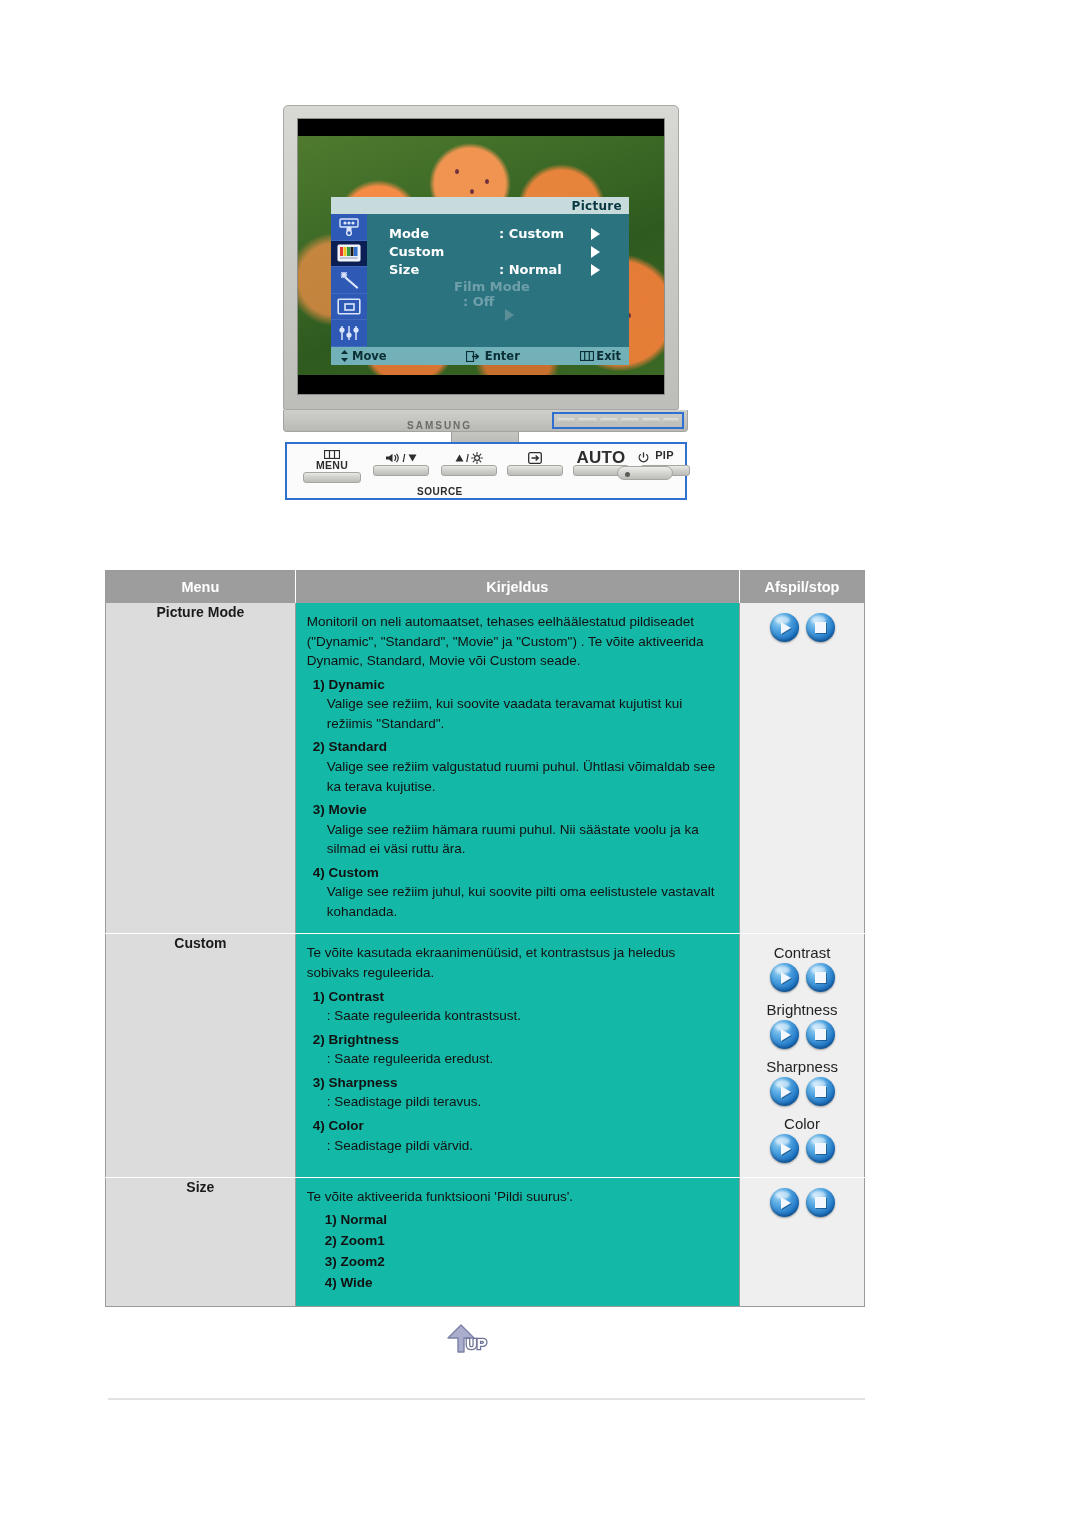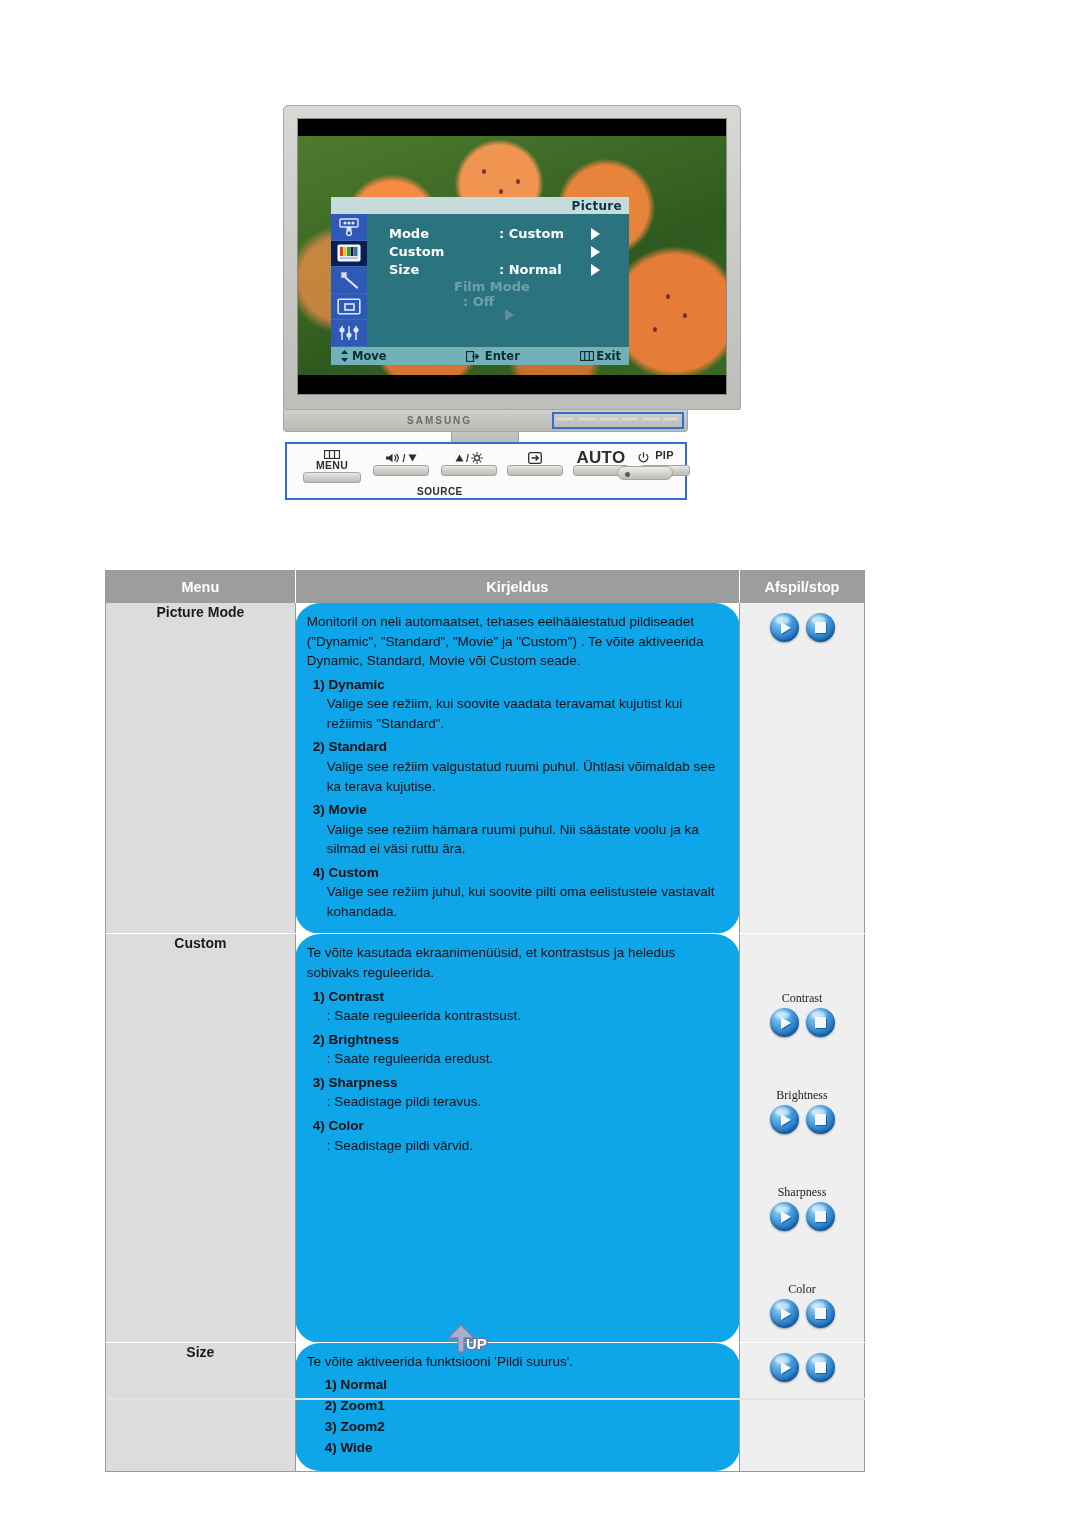--- a/index.html
+++ b/index.html
@@ -11,21 +11,21 @@
   }
 
   
   #monitor-figure {
     position: absolute;
     left: 283px; top: 105px;
     width: 405px; height: 400px;
   }
   .monitor-bezel {
     position: absolute; left: 0; top: 0;
-    width: 458px; height: 305px;
+    width: 396px; height: 305px;
     background: linear-gradient(180deg,#d8d8d4 0%,#c8c8c4 55%,#bdbdb9 100%);
     border: 1px solid #a8a8a4;
     border-radius: 5px 5px 2px 2px;
     padding: 12px 13px 14px 13px;
   }
   .monitor-screen {
     position: relative;
     width: 100%; height: 100%;
     background: #000;
     overflow: hidden;
@@ -113,21 +113,21 @@
   .osd-f-enter { width: 38%; display: flex; align-items: center; gap: 6px; margin-left: 14px; }
   .osd-f-exit { flex: 1; display: flex; align-items: center; justify-content: flex-end; gap: 2px; }
 
   
   .monitor-chin {
     position: absolute; left: 0; top: 305px;
     width: 405px; height: 22px;
     background: linear-gradient(180deg,#cfcfcb 0%,#b9b9b5 100%);
     border: 1px solid #a3a39f; border-top: none;
     border-radius: 0 0 4px 4px;
-    display: flex; align-items: center;
+    display: flex; align-items: flex-end;
   }
   .samsung-logo {
     margin-left: 123px;
     font-size: 10px; font-weight: bold; letter-spacing: 2px;
     color: #6b6b68;
     font-family: "Liberation Sans", sans-serif;
   }
   .chin-btn-group {
     position: absolute; left: 268px; top: 2px;
     width: 132px; height: 17px;
@@ -209,28 +209,27 @@
   .col-play { width: 125px; }
   .cell-menu {
     background: #dcdcdc;
     text-align: center;
     font-size: 14px; font-weight: bold; color: #1a1a1a;
     border-right: 1px solid #9a9a9a;
     border-bottom: 1px solid #ffffff;
     vertical-align: middle;
   }
   .cell-desc {
-    background: #0ea5e9;
+    background: #14b8a6;
     padding: 9px 10px 12px 11px;
     border-right: 1px solid #9a9a9a;
     border-bottom: 1px solid #ffffff;
     font-size: 13.5px;
     color: #111;
     line-height: 1.45;
-    border-radius: 25px;
   }
   .cell-play {
     background: #efefef;
     border-bottom: 1px solid #ffffff;
     text-align: center;
     vertical-align: middle;
     padding: 10px 0;
   }
   tr:last-child .cell-menu,
   tr:last-child .cell-desc,
@@ -270,23 +269,22 @@
     border-bottom: 6.5px solid transparent;
     margin-left: 4px;
     filter: drop-shadow(1px 1px 0 rgba(0,40,80,.45));
   }
   .stop-sq {
     width: 11px; height: 11px;
     background: #f2f8fd;
     box-shadow: 1px 1px 0 rgba(0,40,80,.45);
   }
   .play-label {
-    font-size: 12px; color: #222; margin-bottom: 2px;
-    font-family: Liberation Serif, serif;
-    margin-top: 47px;
+    font-size: 15px; color: #222; margin-bottom: 2px;
+    font-family: Liberation Sans, sans-serif;
   }
   .play-group { margin-bottom: 5px; }
   .play-group:last-child { margin-bottom: 0; text-align: center; }
 
   
   #up-button {
     position: absolute; left: 442px; top: 1322px;
     width: 52px; height: 34px; text-align: center;
   }
   #bottom-rule {

